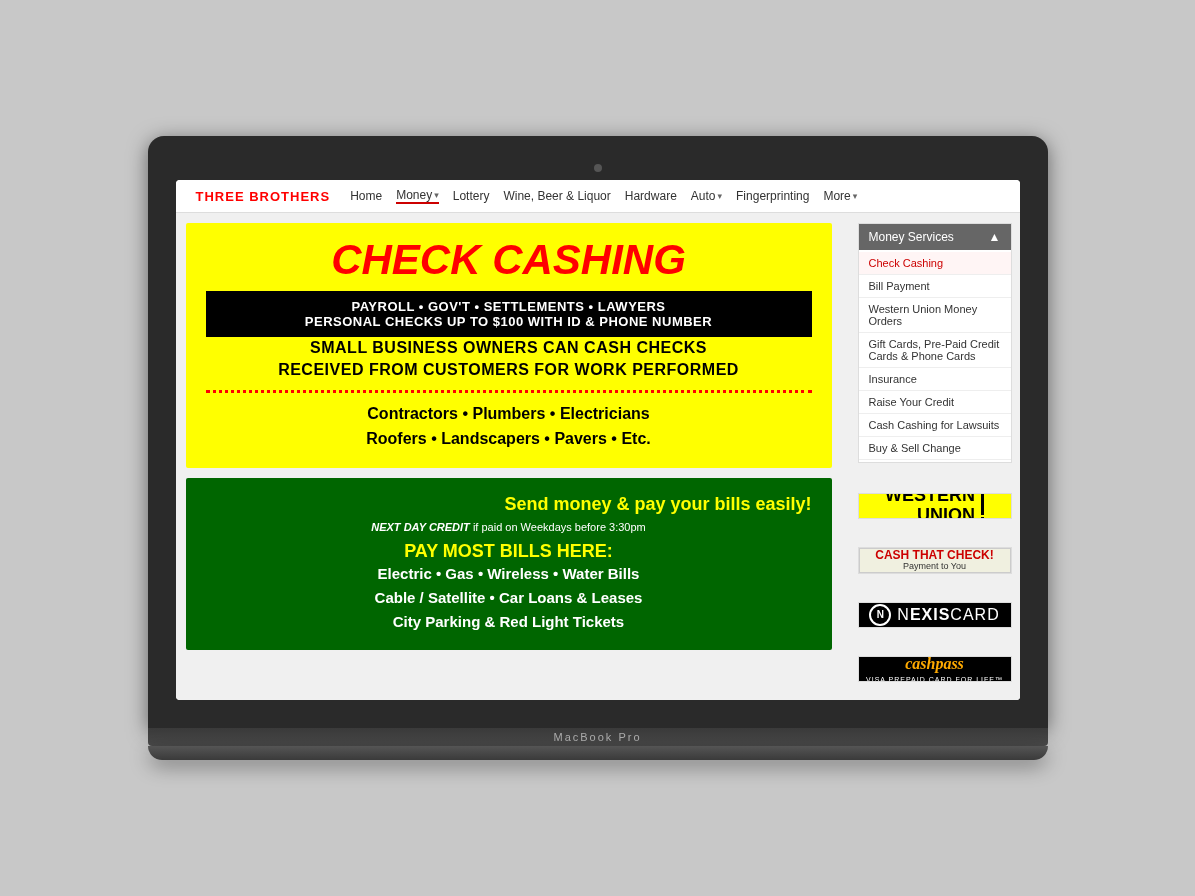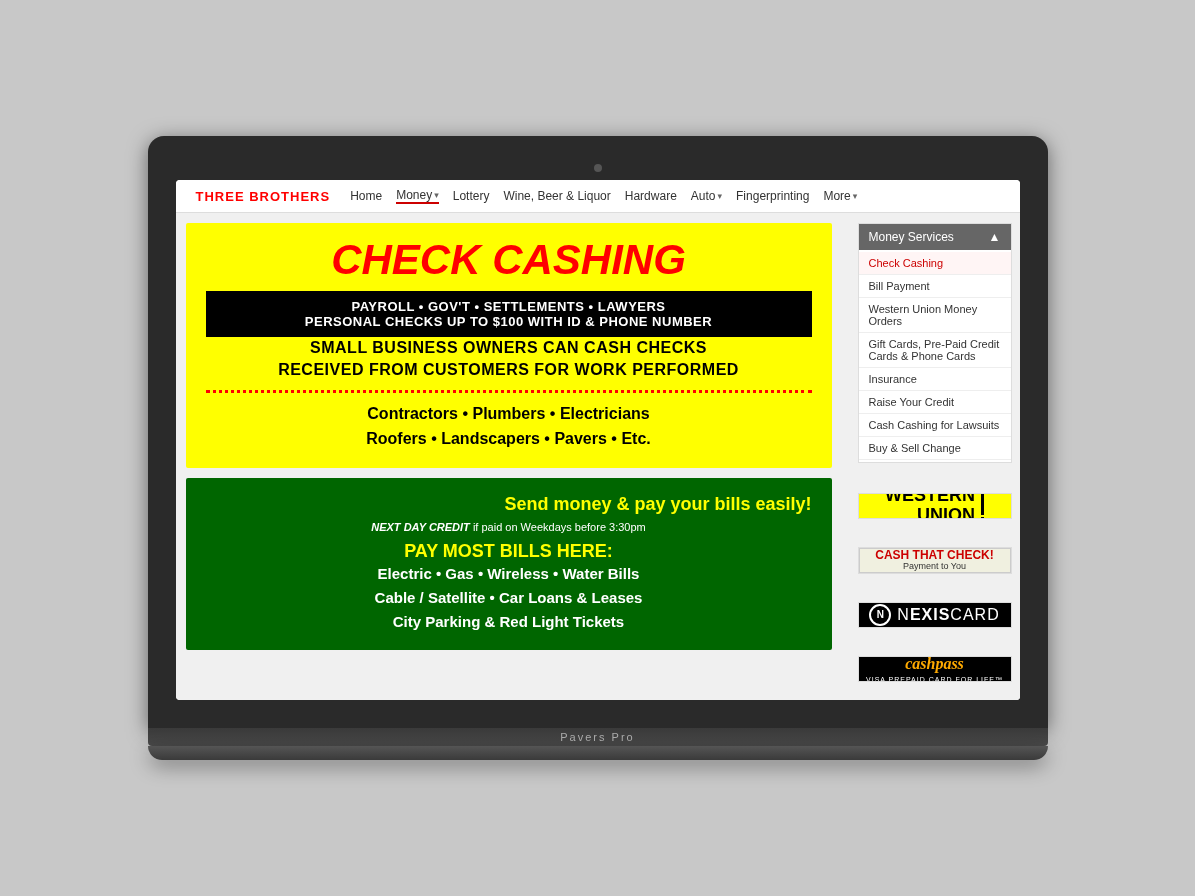--- a/index.html
+++ b/index.html
@@ -538,16 +538,16 @@
               </div>
             </div>
 
           </div>
         </div>
 
       </div>
     </div>
   </div>
   <div class="laptop-base">
-    <span class="laptop-label">Pavers Pro</span>
+    <span class="laptop-label">MacBook Pro</span>
   </div>
   <div class="laptop-foot"></div>
 </div>
 
 </body></html>

